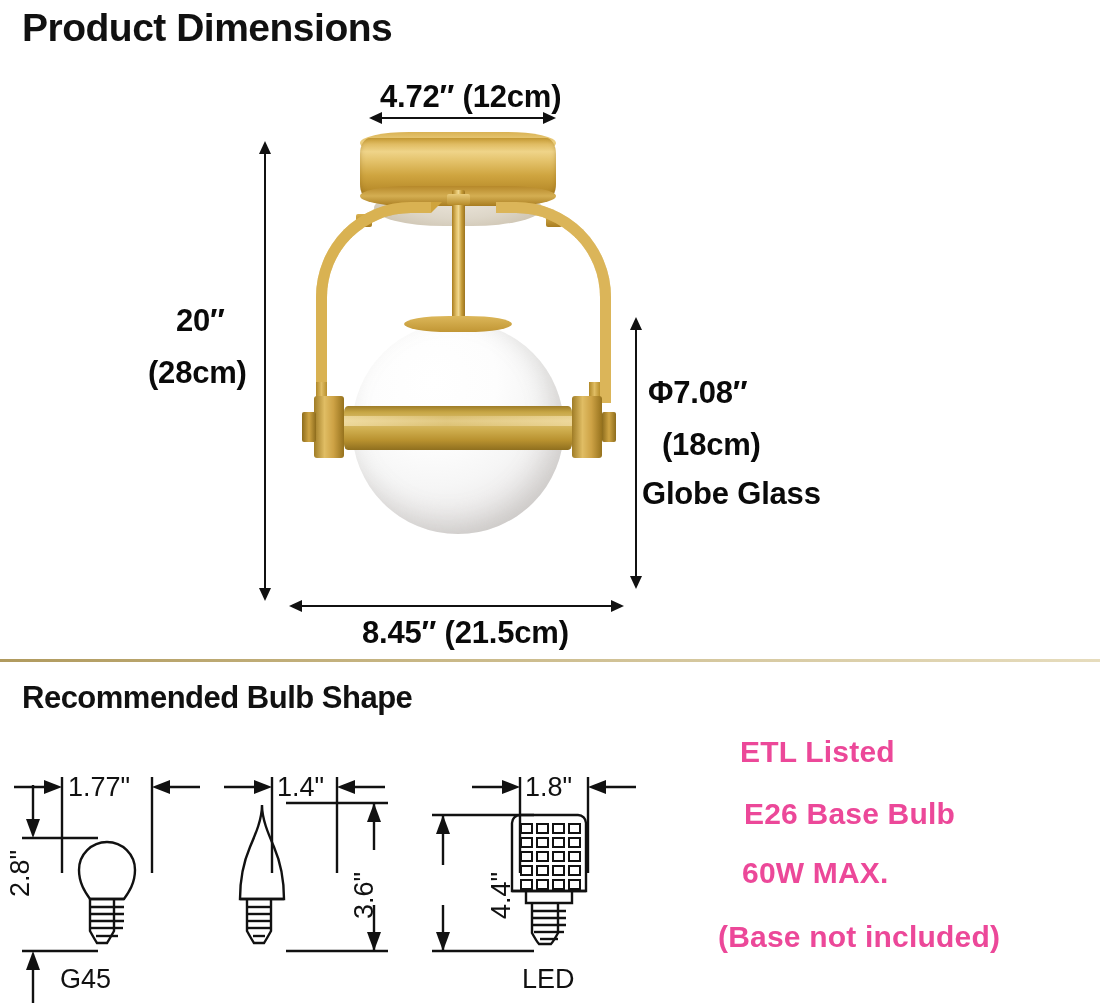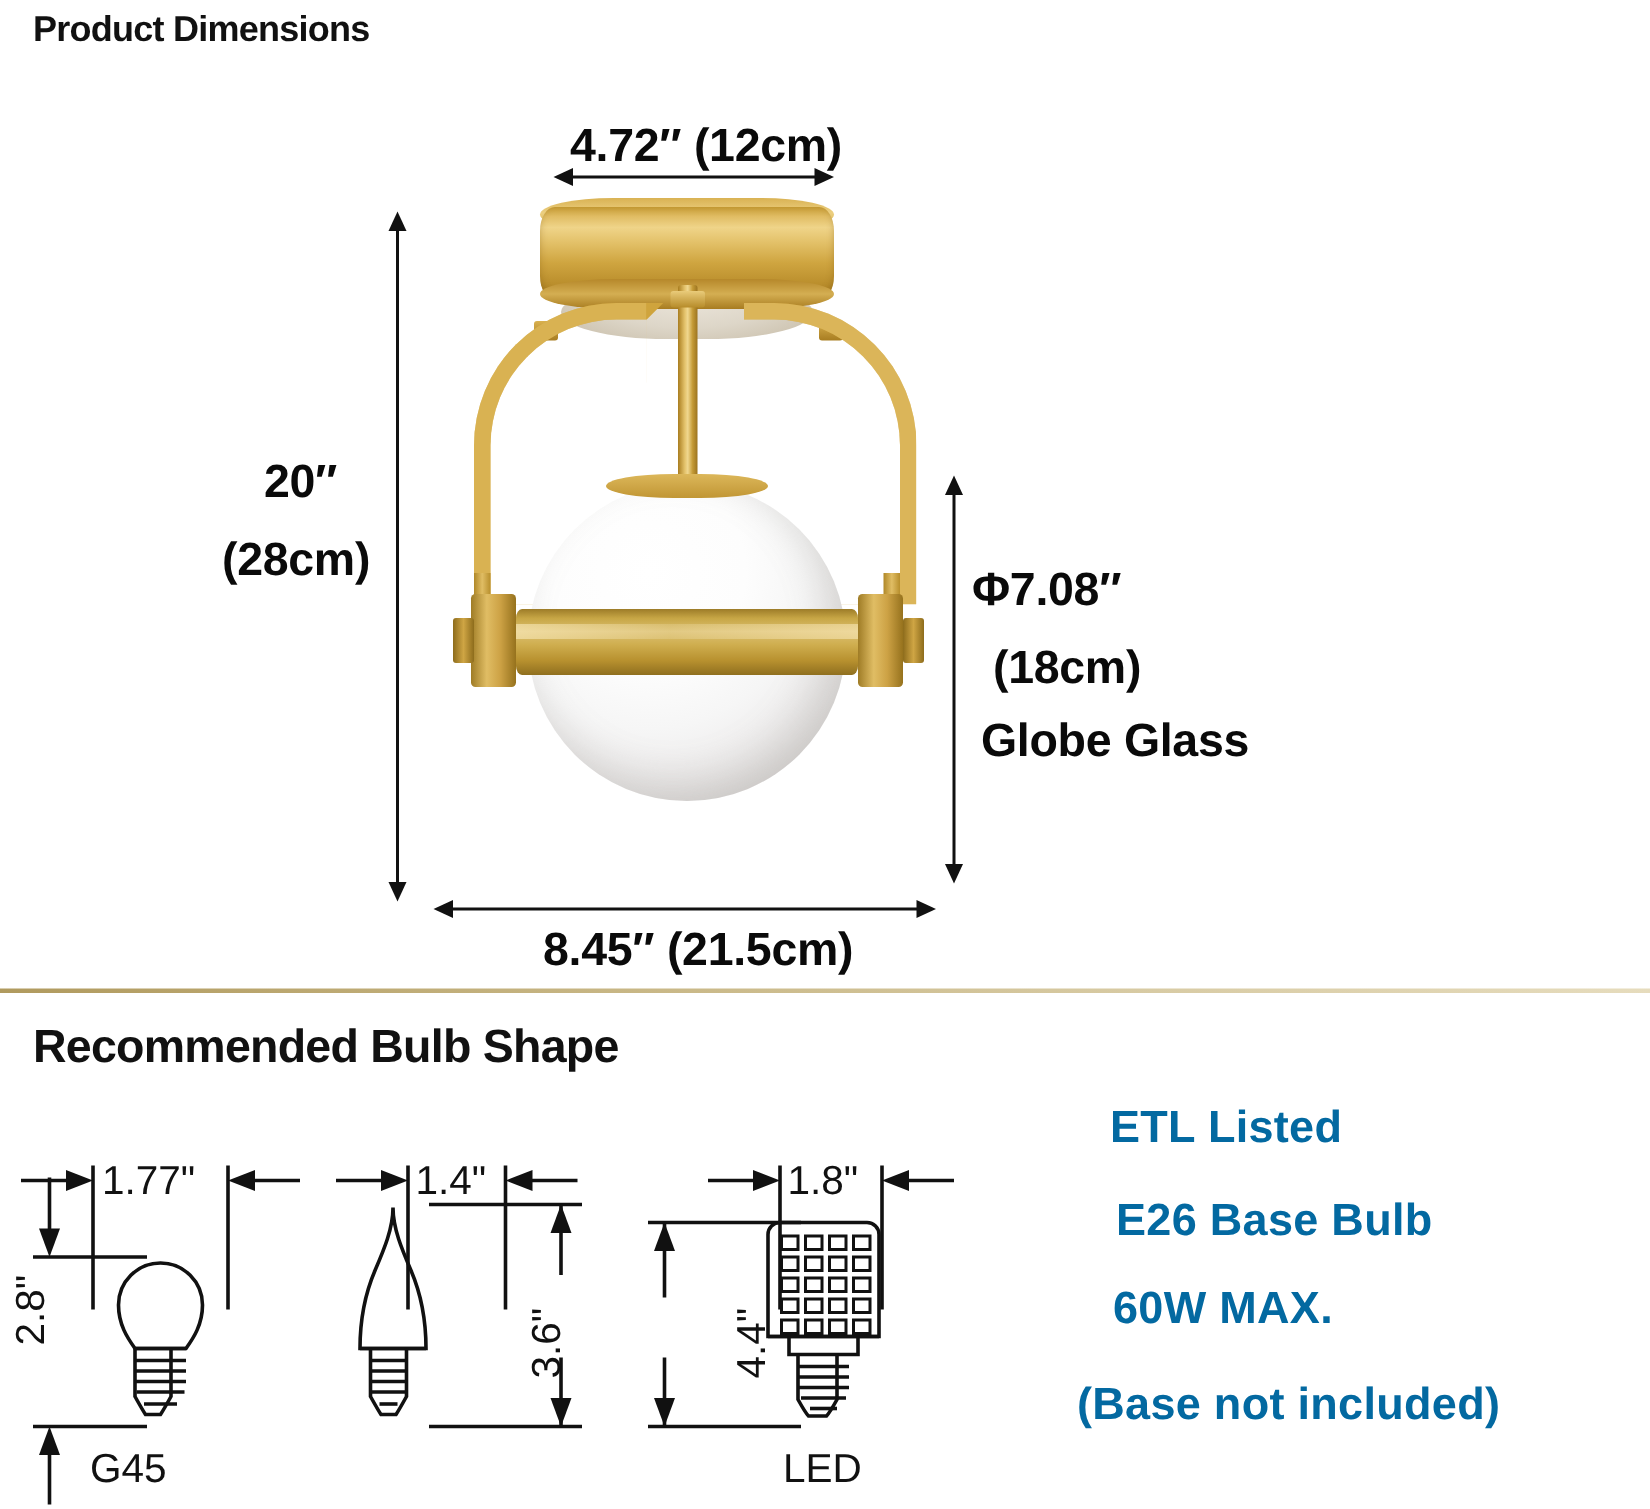--- a/index.html
+++ b/index.html
@@ -9,21 +9,21 @@
     font-family:"Liberation Sans", sans-serif;
     position:relative;
     overflow:hidden;
     color:#0d0d0d;
   }
   .abs{position:absolute;}
 
   
   .section-title{
     font-weight:bold;
-    font-size:24px;
+    font-size:39px;
     letter-spacing:-0.5px;
     color:#111111;
     white-space:nowrap;
   }
   #product-title{left:22px;top:6px;}
   #bulb-title{left:22px;top:680px;font-size:31px;}
 
   
   #divider{
     left:0;top:659px;width:1100px;height:3px;
@@ -36,21 +36,21 @@
     font-size:31px;
     color:#0a0a0a;
     white-space:nowrap;
     letter-spacing:-0.2px;
   }
   #dim-top-label{left:380px;top:79px;}
   #dim-left-l1{left:176px;top:303px;}
   #dim-left-l2{left:148px;top:355px;}
   #dim-right-l1{left:648px;top:375px;}
   #dim-right-l2{left:662px;top:427px;}
-  #dim-right-l3{left:642px;top:476px;margin-left:12px;}
+  #dim-right-l3{left:642px;top:476px;}
   #dim-bottom-label{left:362px;top:615px;}
 
   
   .hline{background:#111;height:2px;}
   .vline{background:#111;width:2px;}
 
   .arrow{position:absolute;width:0;height:0;}
   .arrow-l{border-top:6px solid transparent;border-bottom:6px solid transparent;border-right:13px solid #111;}
   .arrow-r{border-top:6px solid transparent;border-bottom:6px solid transparent;border-left:13px solid #111;}
   .arrow-u{border-left:6px solid transparent;border-right:6px solid transparent;border-bottom:13px solid #111;}
@@ -197,21 +197,21 @@
   #bulbs{left:0;top:755px;}
   .bulb-label{
     font-size:27px;color:#111;white-space:nowrap;
     font-family:"Liberation Sans", sans-serif;
   }
 
   
   .spec{
     font-weight:bold;
     font-size:30px;
-    color:#0369a1;
+    color:#ec4899;
     white-space:nowrap;
     letter-spacing:0.2px;
   }
   #spec-0{left:740px;top:735px;}
   #spec-1{left:744px;top:797px;}
   #spec-2{left:742px;top:856px;}
   #spec-3{left:718px;top:920px;}
 </style>
 </head>
 <body>

